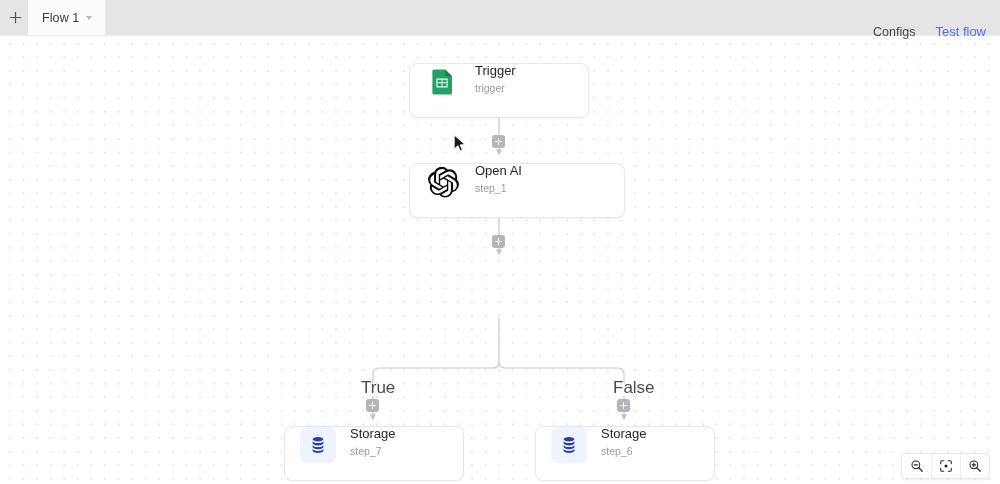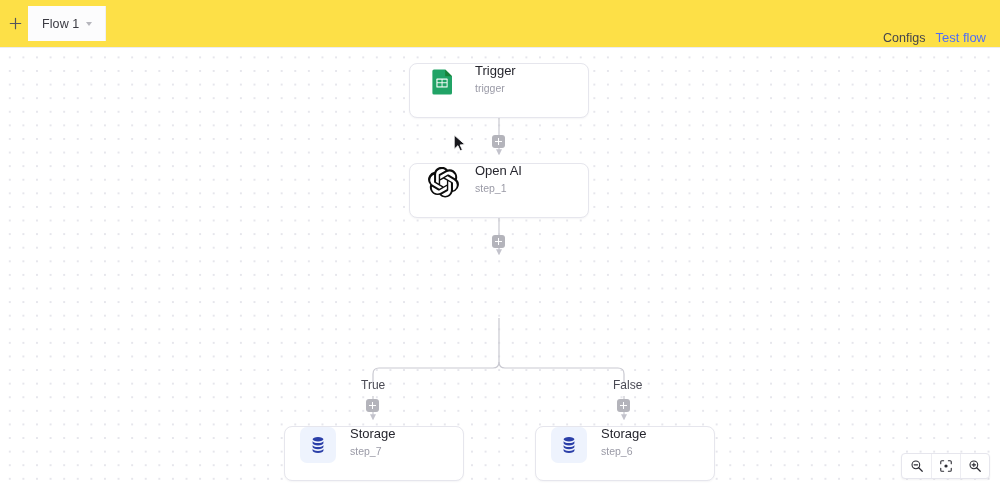--- a/index.html
+++ b/index.html
@@ -6,22 +6,22 @@
   html, body {
     width: 1000px; height: 484px;
     overflow: hidden;
     font-family: "Liberation Sans", sans-serif;
     background: #ffffff;
   }
 
   
   #topbar {
     position: absolute; left: 0; top: 0;
-    width: 1000px; height: 48px;
-    background: #fde047;
+    width: 1000px; height: 36px;
+    background: #e5e5e5;
     border-bottom: 1px solid #ececf0;
     display: flex; align-items: center;
     z-index: 40;
   }
   #add-flow-btn {
     width: 26px; height: 26px;
     margin-left: 2px;
     display: flex; align-items: center; justify-content: center;
     color: #55555c; cursor: pointer;
     font-size: 17px; line-height: 1;
@@ -39,21 +39,21 @@
     font-size: 12.5px; color: #3a3a42; letter-spacing: .1px;
   }
   .chev {
     width: 0; height: 0;
     border-left: 3.5px solid transparent;
     border-right: 3.5px solid transparent;
     border-top: 4px solid #b6b6bd;
   }
   #topbar-right {
     margin-left: auto; display: flex; align-items: center;
-    gap: 10px; padding-right: 14px; margin-top: 28px;
+    gap: 20px; padding-right: 14px; margin-top: 28px;
   }
   #configs-btn { font-size: 12.5px; color: #44444c; cursor: pointer; }
   #testflow-btn { font-size: 13px; color: #4f6ef7; cursor: pointer; }
 
   
   #canvas {
     position: absolute; left: 0; top: 36px;
     width: 1000px; height: 448px;
     background-color: #ffffff;
     background-image: radial-gradient(#e6e6ec 1px, transparent 1.1px);
@@ -98,21 +98,21 @@
   }
   .edge-plus::before, .edge-plus::after {
     content: ""; position: absolute; background: #ffffff;
   }
   .edge-plus::before { width: 7px; height: 1.4px; }
   .edge-plus::after  { width: 1.4px; height: 7px; }
 
   
   .branch-label {
     position: absolute;
-    font-size: 12px; color: #4a4a54;
+    font-size: 17px; color: #4a4a54;
     z-index: 15; white-space: nowrap;
   }
 
   
   #mouse-cursor { position: absolute; z-index: 60; pointer-events: none; }
 
   
   #zoom-controls {
     position: absolute; right: 10px; bottom: 5px;
     height: 26px;
@@ -197,21 +197,21 @@
         <rect x="9.5" y="16.2" width="4.1" height="3.2" fill="#21a366"></rect>
         <rect x="14.5" y="16.2" width="4.1" height="3.2" fill="#21a366"></rect>
       </svg>
     </div>
     <div class="node-text">
       <span class="node-title">Trigger</span>
       <span class="node-sub">trigger</span>
     </div>
   </div>
 
-  <div class="node" style="left:409px; top:127px; width:180px; height:55px;">
+  <div class="node" style="left:409px; top:127px; width:216px; height:55px;">
     <div class="node-icon">
       <svg width="31" height="31" viewBox="0 0 24 24">
         <path fill="#0d0d0d" d="M22.28 9.82a5.98 5.98 0 0 0-.52-4.91 6.05 6.05 0 0 0-6.51-2.9A6 6 0 0 0 4.98 3.76a5.98 5.98 0 0 0-4 2.9 6.05 6.05 0 0 0 .74 7.1 5.98 5.98 0 0 0 .51 4.91 6.05 6.05 0 0 0 6.52 2.9 5.98 5.98 0 0 0 4.51 2.01 6.05 6.05 0 0 0 5.77-4.19 5.98 5.98 0 0 0 4-2.9 6.05 6.05 0 0 0-.75-7.07zm-9.02 12.6a4.48 4.48 0 0 1-2.88-1.04l.14-.08 4.78-2.76a.79.79 0 0 0 .39-.68v-6.74l2.02 1.17a.07.07 0 0 1 .04.05v5.58a4.5 4.5 0 0 1-4.49 4.5zM3.6 18.3a4.47 4.47 0 0 1-.54-3.01l.14.09 4.78 2.76a.77.77 0 0 0 .78 0l5.84-3.37v2.33a.08.08 0 0 1-.03.06L9.74 19.96a4.5 4.5 0 0 1-6.14-1.64zM2.34 7.9a4.48 4.48 0 0 1 2.34-1.97V11.6a.77.77 0 0 0 .38.67l5.81 3.36-2.02 1.17a.07.07 0 0 1-.07 0L3.95 14a4.5 4.5 0 0 1-1.61-6.1zm16.6 3.86L13.1 8.38l2.02-1.16a.07.07 0 0 1 .07 0l4.83 2.79a4.49 4.49 0 0 1-.68 8.1v-5.68a.79.79 0 0 0-.4-.67zm2.01-3.02-.14-.09-4.77-2.78a.78.78 0 0 0-.79 0L9.42 9.24V6.91a.07.07 0 0 1 .03-.06l4.83-2.79a4.5 4.5 0 0 1 6.68 4.66zM8.32 12.87 6.3 11.7a.08.08 0 0 1-.04-.06V6.07a4.5 4.5 0 0 1 7.37-3.45l-.14.08L8.71 5.46a.79.79 0 0 0-.39.68zm1.1-2.36 2.6-1.5 2.61 1.5v3l-2.6 1.5-2.61-1.5z"></path>
       </svg>
     </div>
     <div class="node-text">
       <span class="node-title">Open AI</span>
       <span class="node-sub">step_1</span>
     </div>
   </div>

